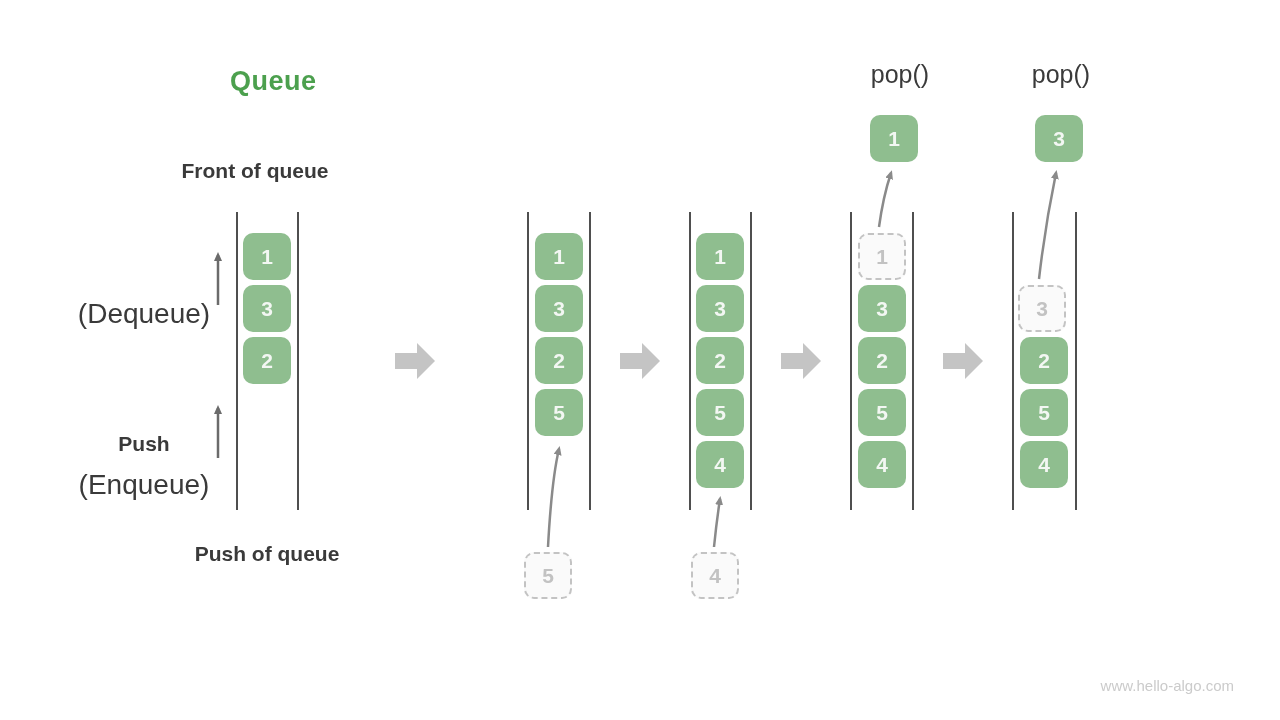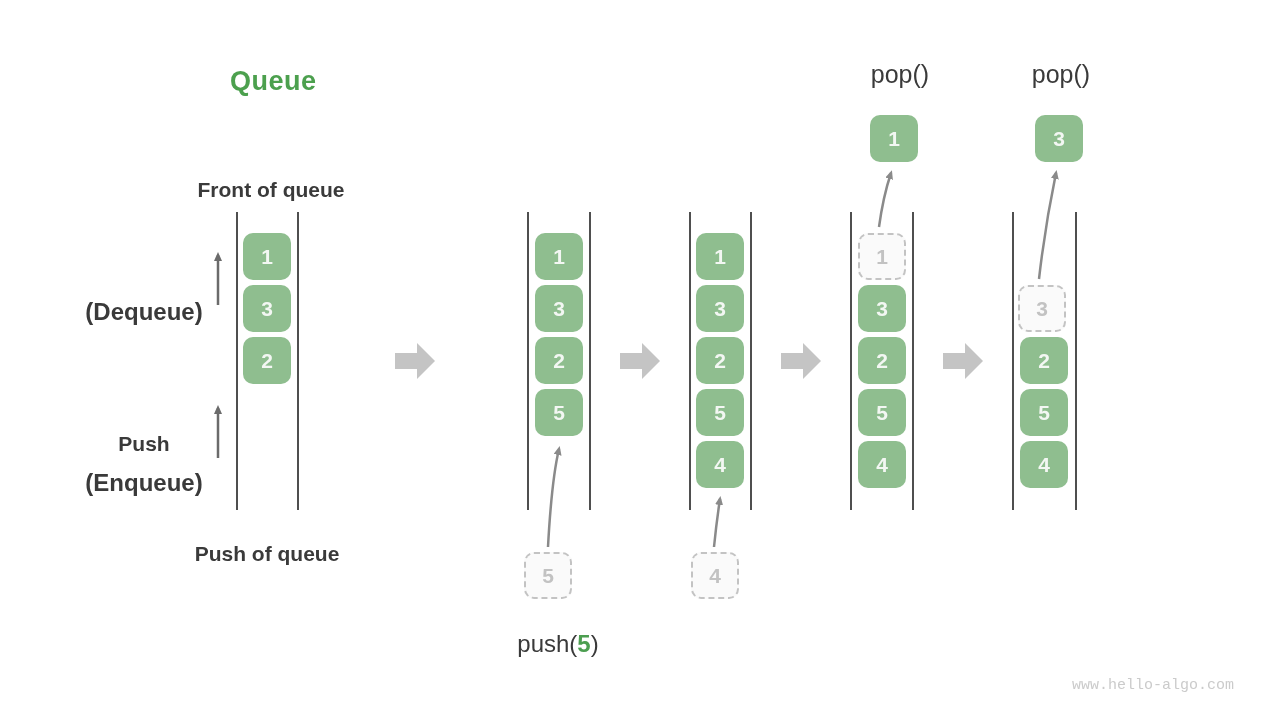--- a/index.html
+++ b/index.html
@@ -6,40 +6,40 @@
   .canvas{
     position:relative;width:1280px;height:720px;background:#ffffff;overflow:hidden;
     font-family:"Liberation Sans",sans-serif;color:#3c3c3c;
   }
   .title{
     position:absolute;left:230px;top:57px;
     font-size:27px;font-weight:bold;color:#4ca04e;letter-spacing:0.5px;margin-top:9px;
   }
   .lbl{position:absolute;font-size:21px;color:#3a3a3a;text-align:center;}
   .lbl.b{font-weight:bold;}
-  .lbl.sub{font-size:24px;font-weight:bold;text-align:center;}
+  .lbl.sub{font-size:28px;font-weight:normal;text-align:center;}
   .rail{position:absolute;top:212px;height:298px;width:1.5px;background:#4f4f4f;}
   .cell{
     position:absolute;width:48px;height:47px;border-radius:10px;
     background:#8fbe8f;color:#f3f7f3;font-size:21px;font-weight:bold;
     display:flex;align-items:center;justify-content:center;
   }
   .cell.ghost{
     background:#fafafa;border:2px dashed #c3c3c3;color:#c2c2c2;
     width:44px;height:43px;
   }
   .code{
     position:absolute;font-family:Liberation Sans, sans-serif;
     font-size:24px;color:#3a3a3a;text-align:center;width:140px;
   }
   .code .green{color:#4c9e50;font-weight:bold;}
   .pop-code{font-size:25px;}
   .watermark{
     position:absolute;right:46px;top:677px;
-    font-family:Liberation Mono, monospace;
+    font-family:Liberation Sans, sans-serif;
     font-size:15px;color:#cbcbcb;
   }
   svg.overlay{position:absolute;left:0;top:0;pointer-events:none;}
 </style>
 </head>
 <body>
 
 <div class="canvas">
 
   <svg class="overlay" width="1280" height="720" viewBox="0 0 1280 720">
@@ -68,21 +68,21 @@
 
     <g fill="none" stroke="#8a8a8a" stroke-width="2.5">
       <path d="M548,547 C550,510 554,470 559,449" marker-end="url(#ah-gray)"></path>
       <path d="M714,547 C716,527 718,512 720,499" marker-end="url(#ah-gray)"></path>
       <path d="M879,227 C882,205 886,188 891,173" marker-end="url(#ah-gray)"></path>
       <path d="M1039,279 C1044,235 1050,202 1056,173" marker-end="url(#ah-gray)"></path>
     </g>
   </svg>
 
   <div class="title">Queue</div>
-  <div class="lbl b" style="left:151px;top:159px;width:240px;margin-top:19px;">Front of queue</div>
+  <div class="lbl b" style="left:135px;top:159px;width:240px;">Front of queue</div>
   <div class="lbl sub" style="left:44px;top:298px;width:200px;">(Dequeue)</div>
   <div class="lbl b" style="left:44px;top:432px;width:200px;">Push</div>
   <div class="lbl sub" style="left:44px;top:469px;width:200px;">(Enqueue)</div>
   <div class="lbl b" style="left:147px;top:542px;width:240px;">Push of queue</div>
 
   <div class="rail" style="left:236px;"></div>
   <div class="rail" style="left:297px;"></div>
   <div class="rail" style="left:527px;"></div>
   <div class="rail" style="left:589px;"></div>
   <div class="rail" style="left:689px;"></div>
@@ -118,17 +118,16 @@
 
   <div class="cell ghost" style="left:1018px;top:285px;">3</div>
   <div class="cell" style="left:1020px;top:337px;">2</div>
   <div class="cell" style="left:1020px;top:389px;">5</div>
   <div class="cell" style="left:1020px;top:441px;">4</div>
   <div class="cell" style="left:1035px;top:115px;">3</div>
 
   <div class="code pop-code" style="left:830px;top:60px;">pop()</div>
   <div class="code pop-code" style="left:991px;top:60px;">pop()</div>
 
-  <div class="code" style="left:488px;top:630px;"><span>push(</span><span class="green">5</span><span>)</span></div>
 
   <div class="watermark">www.hello-algo.com</div>
 
 </div>
 
 </body></html>

